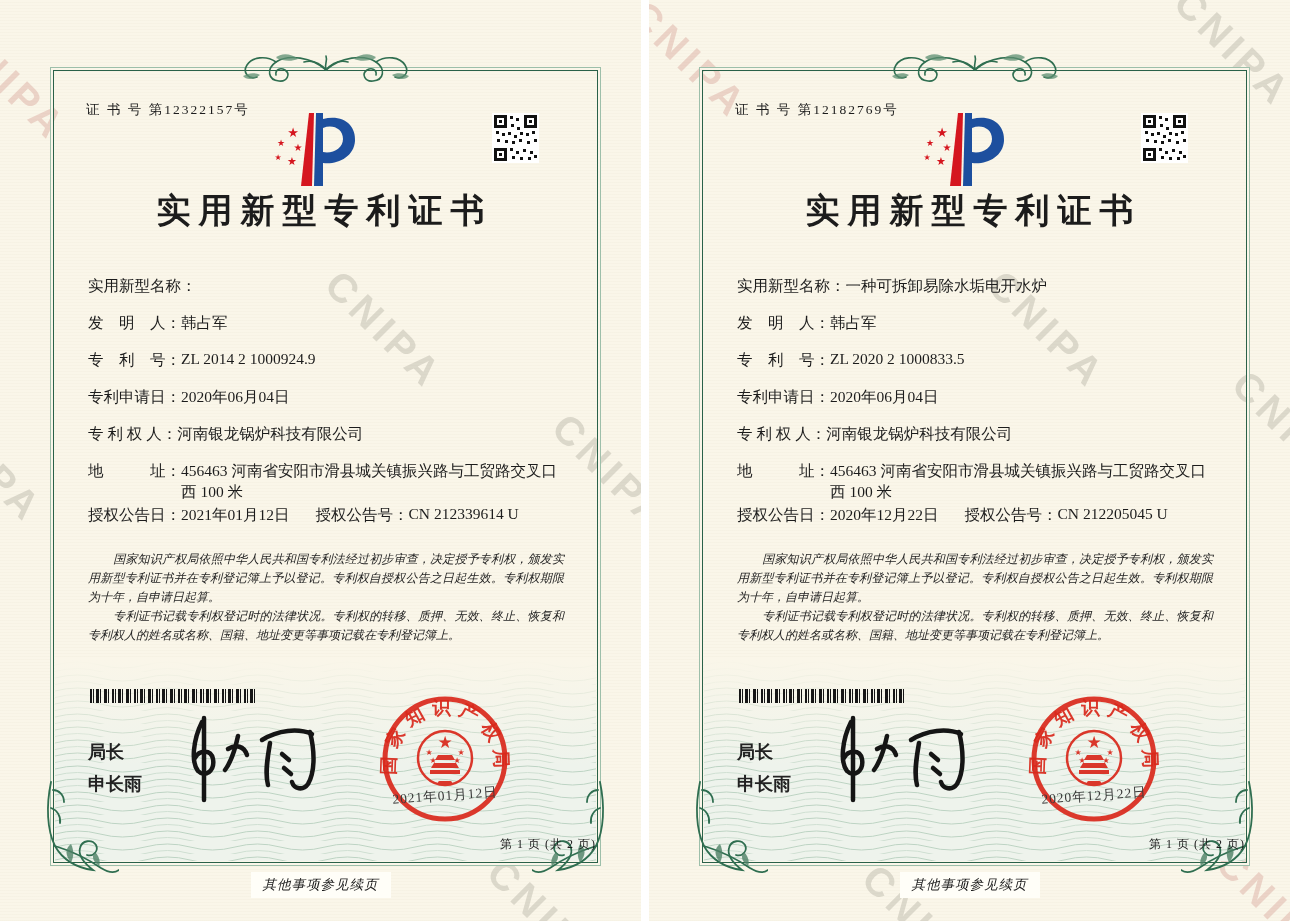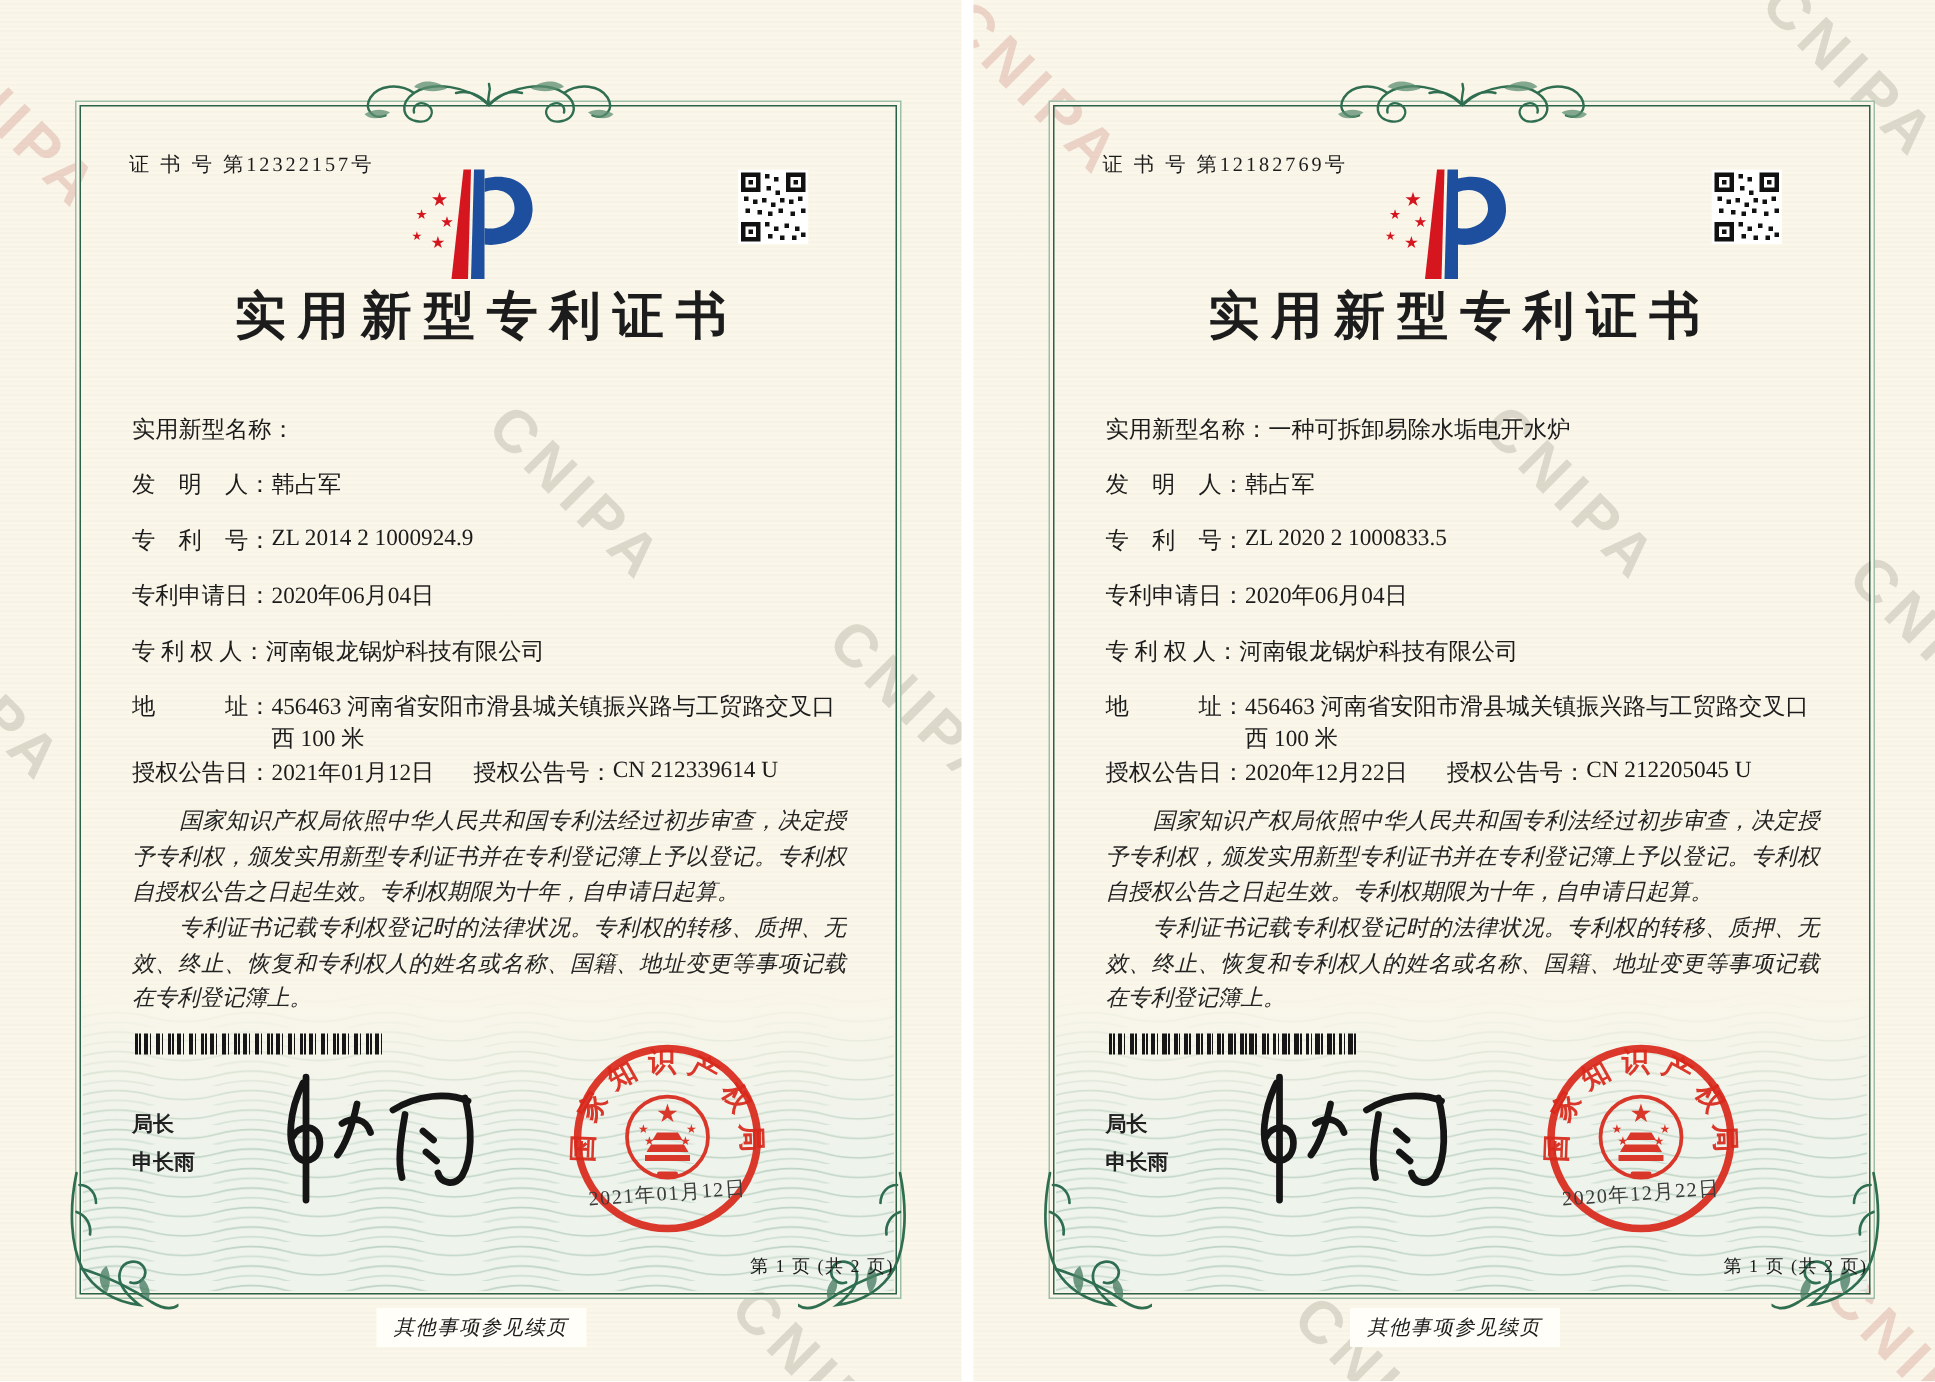--- a/index.html
+++ b/index.html
@@ -36,35 +36,35 @@
   .logo{position:absolute;left:264px;top:110px;z-index:3;}
   .qr{position:absolute;left:492px;top:113px;z-index:3;}
   .title{position:absolute;left:53px;top:188px;width:543px;z-index:3;text-align:center;
          font-size:34px;font-weight:700;letter-spacing:8px;}
 
   .row{position:absolute;left:88px;width:478px;display:flex;align-items:flex-start;font-size:15.5px;z-index:3;}
   .lab{white-space:pre;flex:none;}
   .val{white-space:pre-wrap;}
   .g2{margin-left:26px;}
 
-  .paras{position:absolute;left:88px;top:537px;width:476px;z-index:3;font-size:15px;line-height:1.58;
+  .paras{position:absolute;left:88px;top:550px;width:476px;z-index:3;font-size:12px;line-height:1.58;
          text-align:justify;font-style:italic;color:#242424;}
   .paras p{margin:0;text-indent:2.1em;}
 
   .barcode{position:absolute;left:90px;top:689px;width:167px;height:14px;z-index:3;
     background:repeating-linear-gradient(90deg,
       #161616 0 2px, rgba(0,0,0,0) 2px 3px,
       #161616 3px 4px, rgba(0,0,0,0) 4px 6px,
       #161616 6px 9px, rgba(0,0,0,0) 9px 10px,
       #161616 10px 11px, rgba(0,0,0,0) 11px 14px,
       #161616 14px 17px, rgba(0,0,0,0) 17px 18px,
       #161616 18px 19px, rgba(0,0,0,0) 19px 22px);}
 
   .director{position:absolute;left:88px;top:737px;z-index:4;
-            font-family:"Liberation Sans","DejaVu Sans",sans-serif;font-weight:700;font-size:14px;line-height:1.75;color:#222;}
+            font-family:"Liberation Sans","DejaVu Sans",sans-serif;font-weight:700;font-size:18px;line-height:1.75;color:#222;}
   .signature{position:absolute;left:162px;top:712px;z-index:4;}
 
   .seal{position:absolute;left:378px;top:692px;width:134px;height:134px;z-index:4;}
   .seal-date{position:absolute;left:-14px;top:95px;width:162px;text-align:center;z-index:5;
              font-size:13.5px;letter-spacing:1px;color:#3a3a3a;transform:rotate(-4deg);white-space:pre;}
 
   .page-footer{position:absolute;left:53px;top:836px;width:543px;text-align:right;z-index:3;font-size:12px;letter-spacing:1px;}
   .note{position:absolute;left:50%;top:872px;transform:translateX(-50%);z-index:3;background:#fffef8;
         padding:4px 12px;font-size:13.5px;font-style:italic;letter-spacing:1px;white-space:pre;}
 </style>

